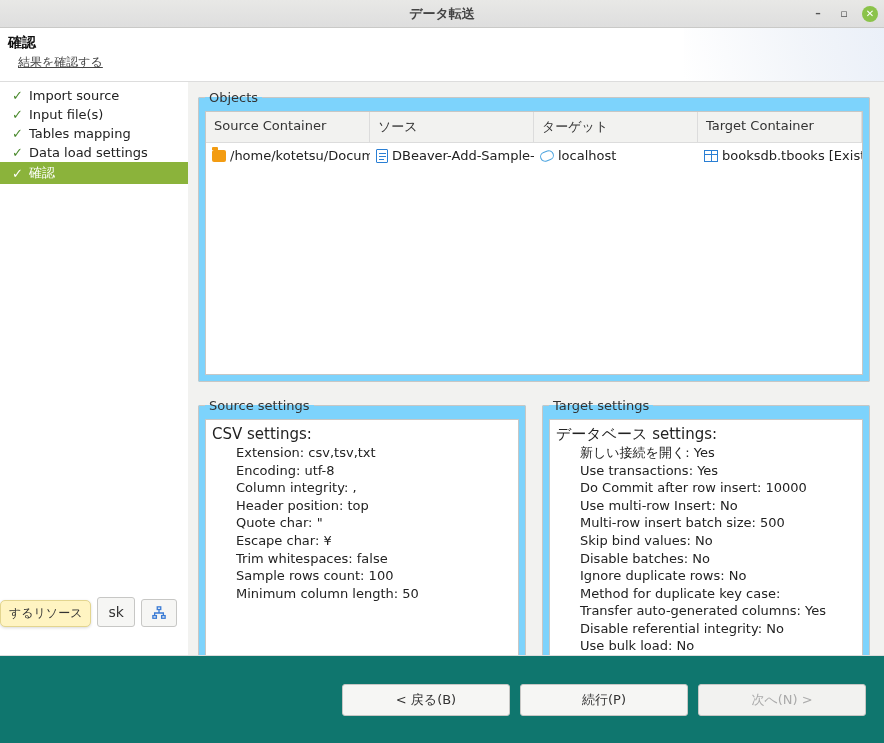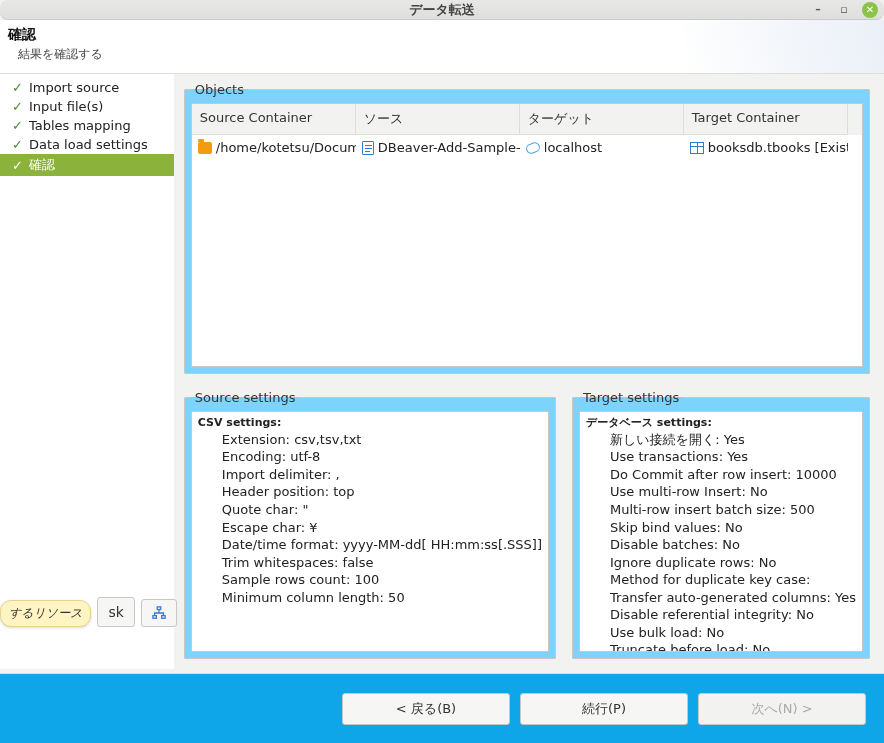--- a/index.html
+++ b/index.html
@@ -7,30 +7,29 @@
     margin: 0;
     font-family: "DejaVu Sans", "Liberation Sans", Arial, sans-serif;
     font-size: 13px;
     background: #f2f2f0;
     color: #333;
     width: 884px;
     height: 743px;
     overflow: hidden;
   }
   .titlebar {
-    height: 20px;
+    height: 28px;
     background: linear-gradient(#e8e8e6, #dedede);
     border-bottom: 1px solid #c9c9c7;
     display: flex;
     align-items: center;
     justify-content: center;
     position: relative;
     font-weight: bold;
     color: #444;
-    border-radius: 8px;
   }
   .titlebar .titlebar-controls {
     position: absolute;
     right: 6px;
     display: flex;
     gap: 10px;
     align-items: center;
   }
   .tb-btn {
     width: 16px; height: 16px;
@@ -61,21 +60,21 @@
     font-size: 14px;
     font-weight: bold;
     color:#111;
     position:relative; z-index:1;
   }
   .header-top .sub {
     margin: 0;
     font-size: 12px;
     color:#444;
     padding-left: 10px;
-    position:relative; z-index:1;
+    position:relative; z-index:1;text-decoration:underline;
   }
   .main-row {
     display: flex;
     height: calc(100% - 28px - 50px - 70px);
   }
   .sidebar {
     width: 193px;
     background: #fff;
     border-right: none;
     padding-top: 4px;
@@ -187,58 +186,57 @@
   .settings-box {
     border:1px solid #c7c7c5;
     background:#fff;
     flex:1;
     padding: 4px 6px;
     font-size: 13px;
     color:#222;
     overflow-y: scroll;
     line-height: 1.35;
   }
-  .settings-box h4 { margin:0; font-size:11px; font-weight:bold;}
+  .settings-box h4 { margin:0; font-size:15px; font-weight:normal;}
   .kv-line { padding-left: 24px; white-space:nowrap; }
 
   .sidebar-bottom {
     position:absolute;
     left: 0;
     top: 597px;
     display:flex; align-items:flex-end; gap:6px;
     padding-left:0;
   }
   .pill {
     background:#fff4c2;
     border:1px solid #e3d58f;
-    border-radius:11px;
+    border-radius:5px;
     padding: 4px 8px;
     font-size:12px;
     box-shadow: 0 1px 3px rgba(0,0,0,0.15);
-    font-style: italic;
   }
   .sk-btn, .icon-btn {
     border:1px solid #c7c7c5;
     background:#f6f6f4;
     border-radius:3px;
     padding: 6px 10px;
     font-size:14px;
     color:#333;
   }
   .icon-btn {
     padding: 6px 10px;
     display:flex; align-items:center; justify-content:center;
   }
   .footer {
     position:absolute;
     left:0; right:0;
     bottom:0;
-    height: 70px;
+    height: 88px;
     border-top: 1px solid #ddd;
-    background:#0ea5e9;
+    background:#0f766e;
     display:flex;
     justify-content:flex-end;
     align-items:center;
     gap:10px;
     padding: 0 18px;
   }
   .footer .btn {
     width: 168px;
     height: 32px;
     border:1px solid #c7c7c5;
@@ -333,25 +331,24 @@
       </div>
     </fieldset>
 
     <div class="settings-row">
       <fieldset class="grp">
         <legend>Source settings</legend>
         <div class="settings-box">
           <h4>CSV settings:</h4>
           <div class="kv-line">Extension: csv,tsv,txt</div>
           <div class="kv-line">Encoding: utf-8</div>
-          <div class="kv-line">Import delimiter: ,</div>
+          <div class="kv-line">Column integrity: ,</div>
           <div class="kv-line">Header position: top</div>
           <div class="kv-line">Quote char: "</div>
           <div class="kv-line">Escape char: ¥</div>
-          <div class="kv-line">Date/time format: yyyy-MM-dd[ HH:mm:ss[.SSS]]</div>
           <div class="kv-line">Trim whitespaces: false</div>
           <div class="kv-line">Sample rows count: 100</div>
           <div class="kv-line">Minimum column length: 50</div>
         </div>
       </fieldset>
 
       <fieldset class="grp">
         <legend>Target settings</legend>
         <div class="settings-box">
           <h4>データベース settings:</h4>

